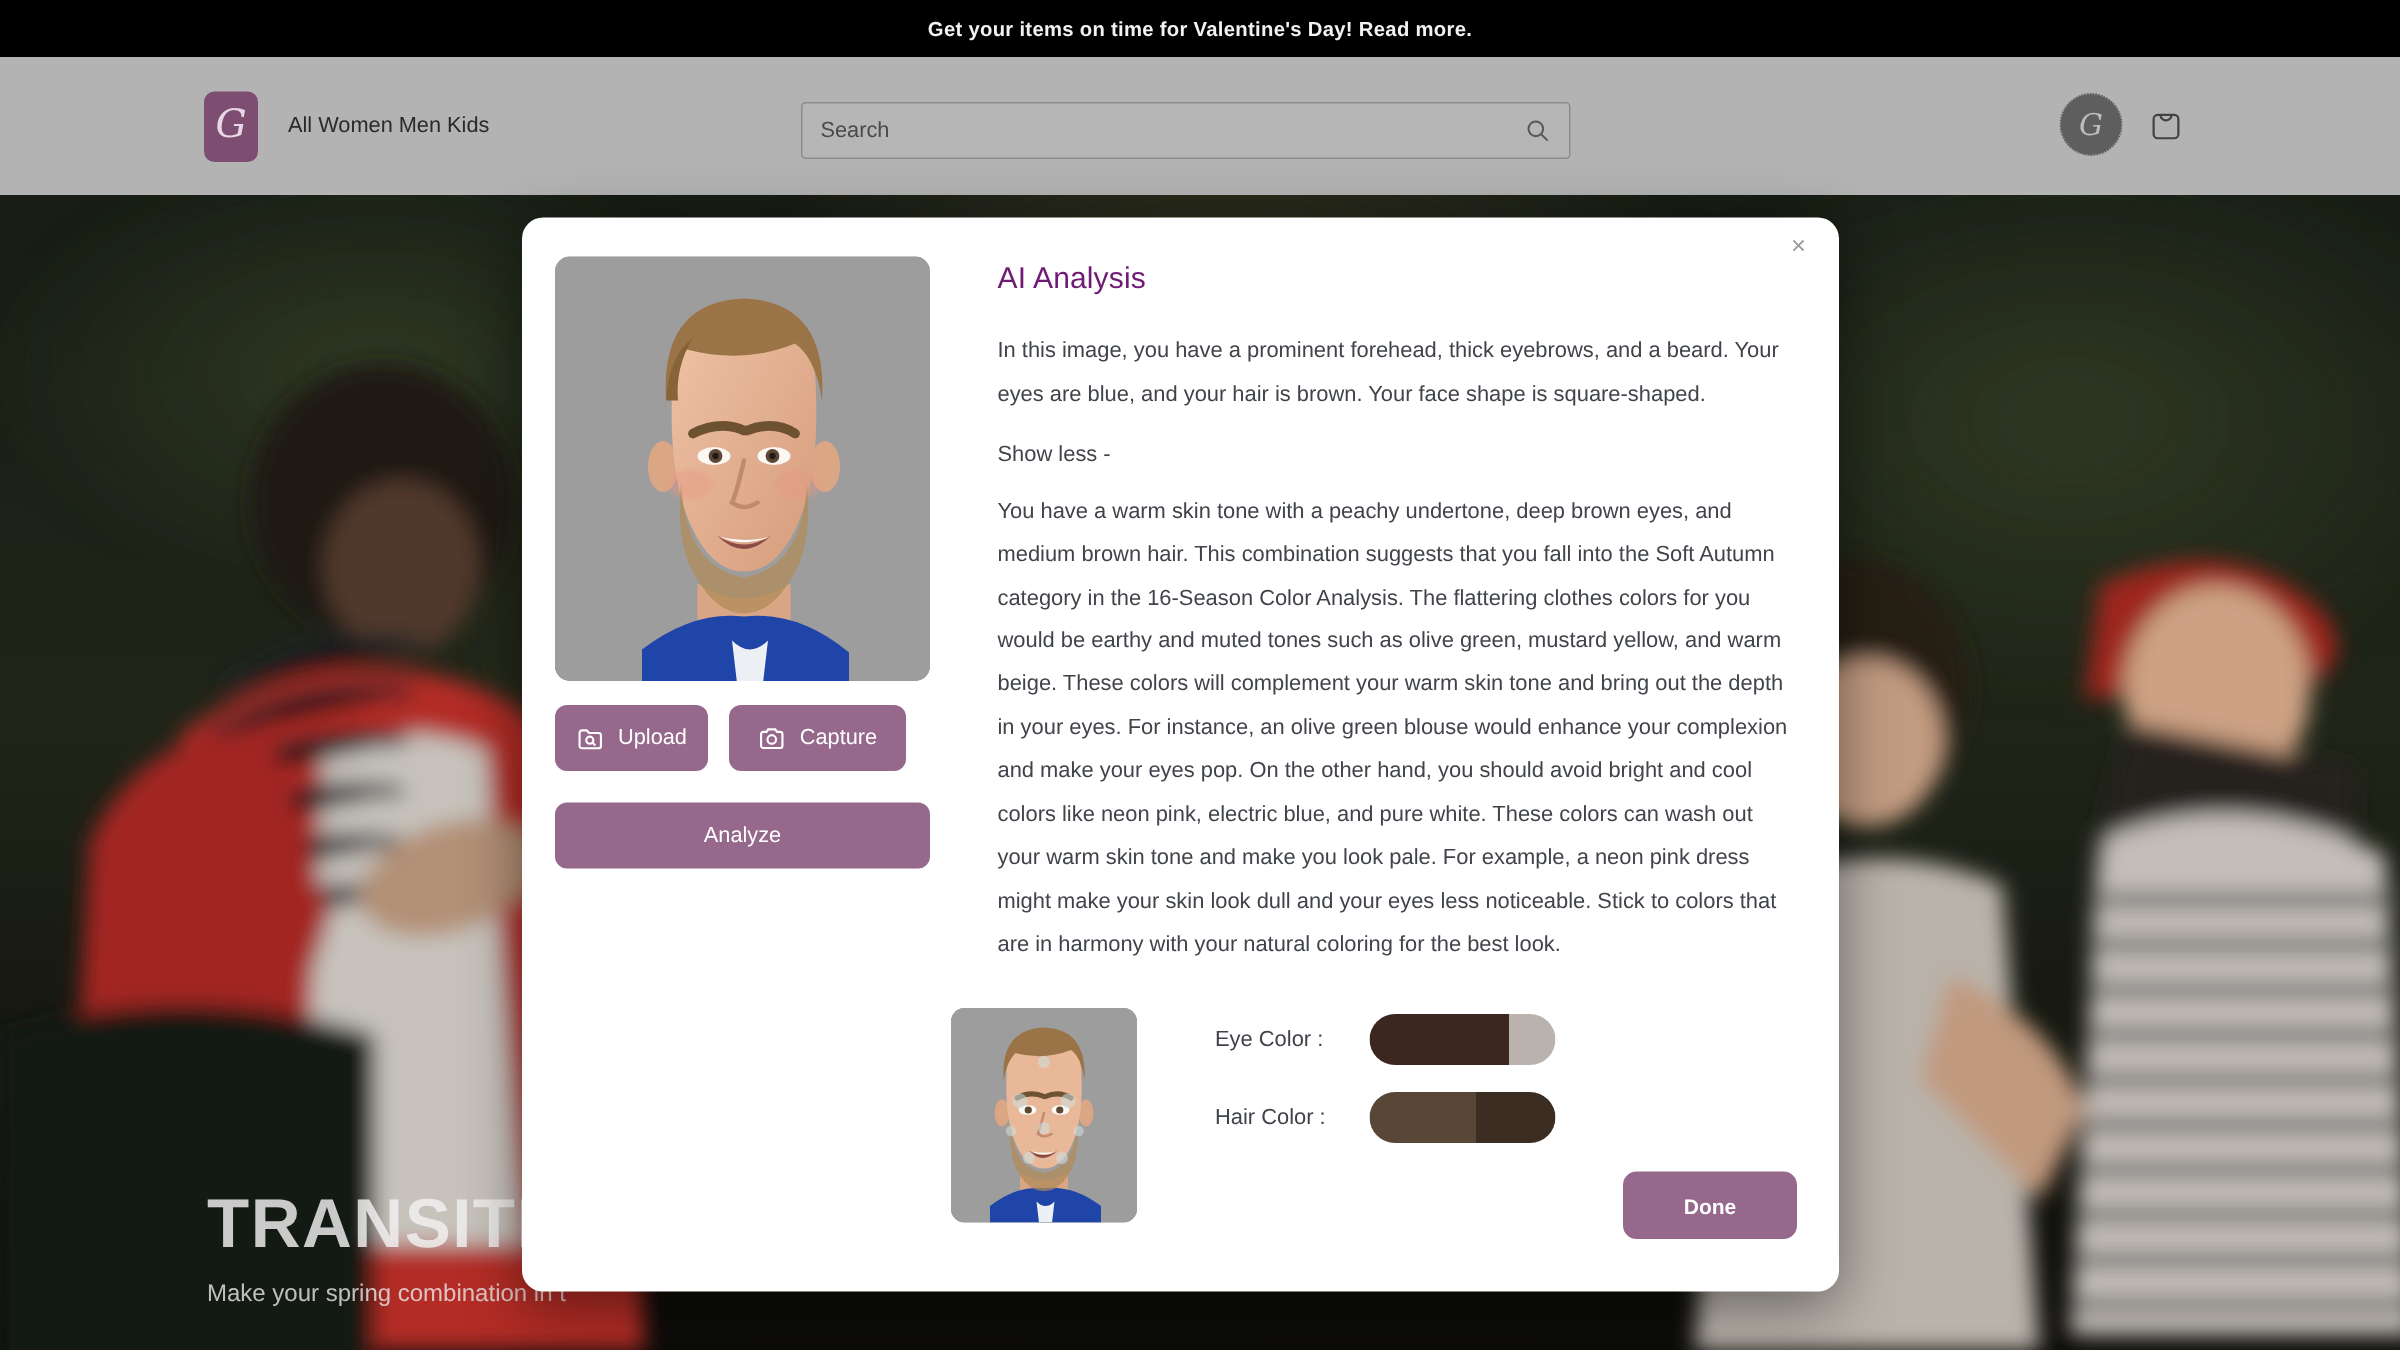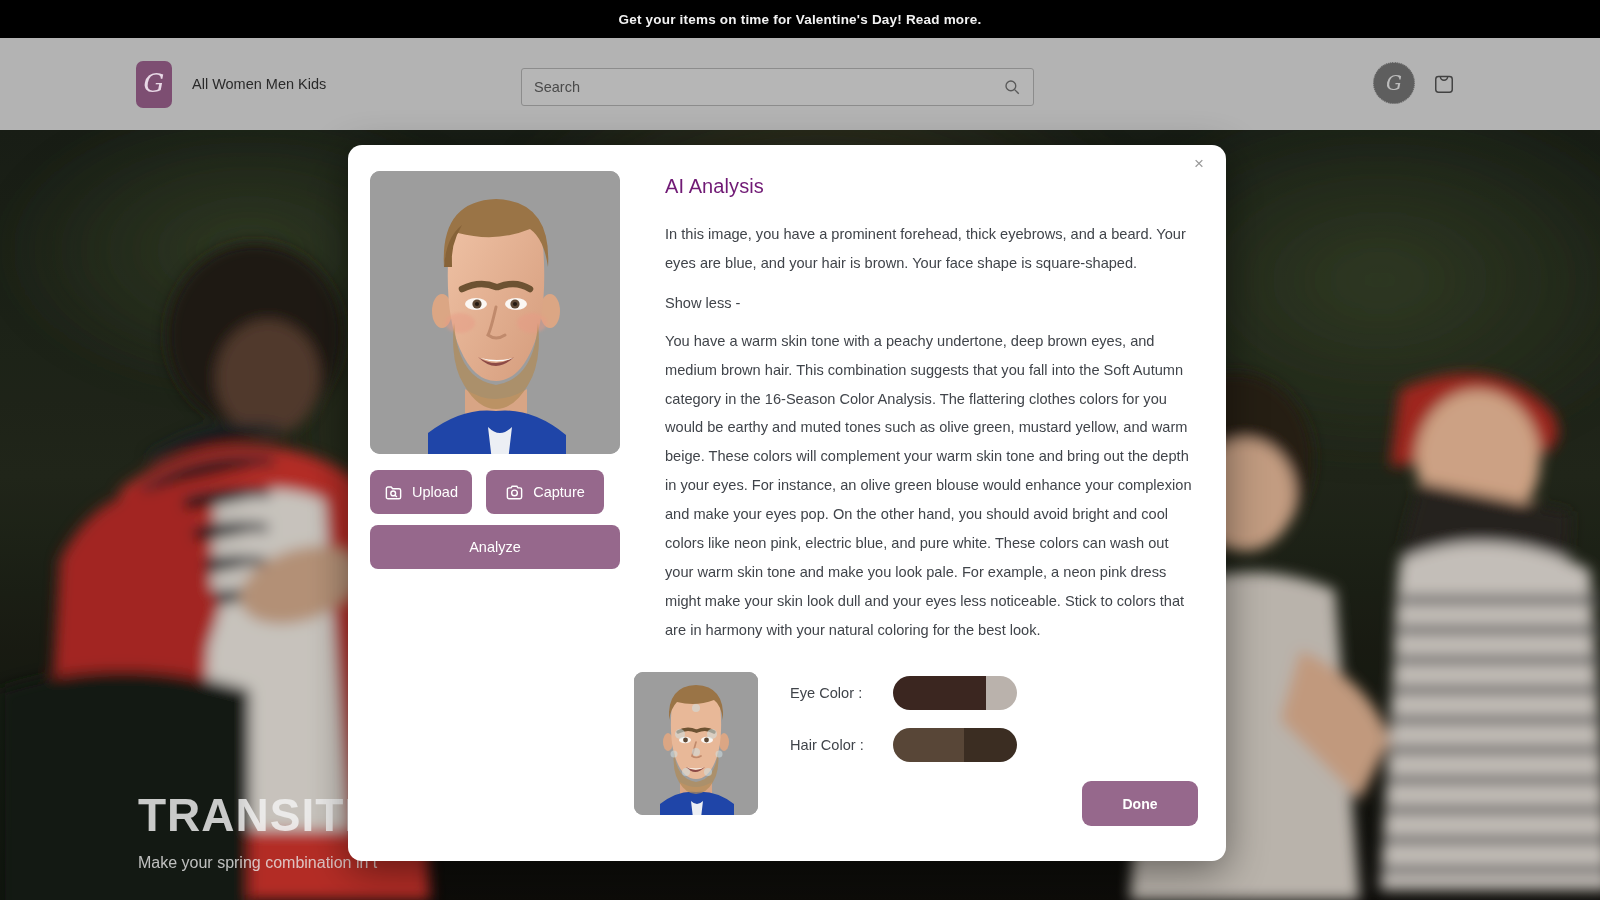--- a/index.html
+++ b/index.html
@@ -42,21 +42,21 @@
     font-style: italic; font-size: 26px; color: #e8d8e6;
     line-height: 1; transform: translateY(-1px);
   }
   .navlinks { display: flex; align-items: center; margin-left: 20px; gap: 4px; }
   .navlink {
     font-size: 14.5px; color: #2a2a2a; cursor: pointer;
     white-space: nowrap;
   }
 
   .searchwrap {
-    position: absolute; left: 521px; top: 30px;
+    position: absolute; left: 534px; top: 30px;
     width: 513px; height: 38px;
     border: 1.5px solid #8c8c8c; border-radius: 3px;
     background: rgba(255,255,255,0.04);
     display: flex; align-items: center; padding: 0 12px;
   }
   .searchinput {
     flex: 1; border: none; background: transparent; outline: none;
     font-family: "Liberation Sans", sans-serif;
     font-size: 14.5px; color: #3a3a3a;
   }
@@ -129,21 +129,21 @@
   .btn {
     background: #96688c; color: #fff;
     border: none; border-radius: 8px;
     font-family: "Liberation Sans", sans-serif;
     font-size: 14.5px; cursor: pointer;
     display: flex; align-items: center; justify-content: center;
     gap: 9px;
   }
   .btn-upload { width: 102px; height: 44px; }
   .btn-capture { width: 118px; height: 44px; }
-  .btn-analyze { width: 250px; height: 44px; margin-top: 11px; font-size: 14.5px; align-items: center; }
+  .btn-analyze { width: 250px; height: 44px; margin-top: 21px; font-size: 14.5px; align-items: center; }
   .btn svg { width: 19px; height: 19px; flex: 0 0 auto; }
 
   
   .rightcol { flex: 1; padding-left: 43px; padding-right: 10px; padding-top: 4px; }
   .ai-title {
     font-size: 20px; color: #701a75; font-weight: 400;
     letter-spacing: .1px; margin-bottom: 22px;
   }
   .para {
     font-size: 14.6px; line-height: 1.98;
@@ -152,21 +152,21 @@
   }
   .showless {
     font-size: 14.6px; color: #40444a; cursor: pointer;
     margin-bottom: 16px; display: inline-block;
   }
   .thumb {
     width: 124px; height: 143px; border-radius: 9px;
     overflow: hidden; background: #9a9a9a; position: relative;
     flex: 0 0 auto;
   }
-  .swatches { margin-left: 32px; padding-top: 0px; }
+  .swatches { margin-left: 52px; padding-top: 0px; }
   .swatch-line {
     display: flex; align-items: center; height: 41px; margin-bottom: 11px;
   }
   .swatch-label {
     width: 103px; font-size: 14.6px; color: #40444a; flex: 0 0 auto;
   }
   .swatch-bar {
     width: 124px; height: 34px; border-radius: 17px;
     overflow: hidden; display: flex;
   }

